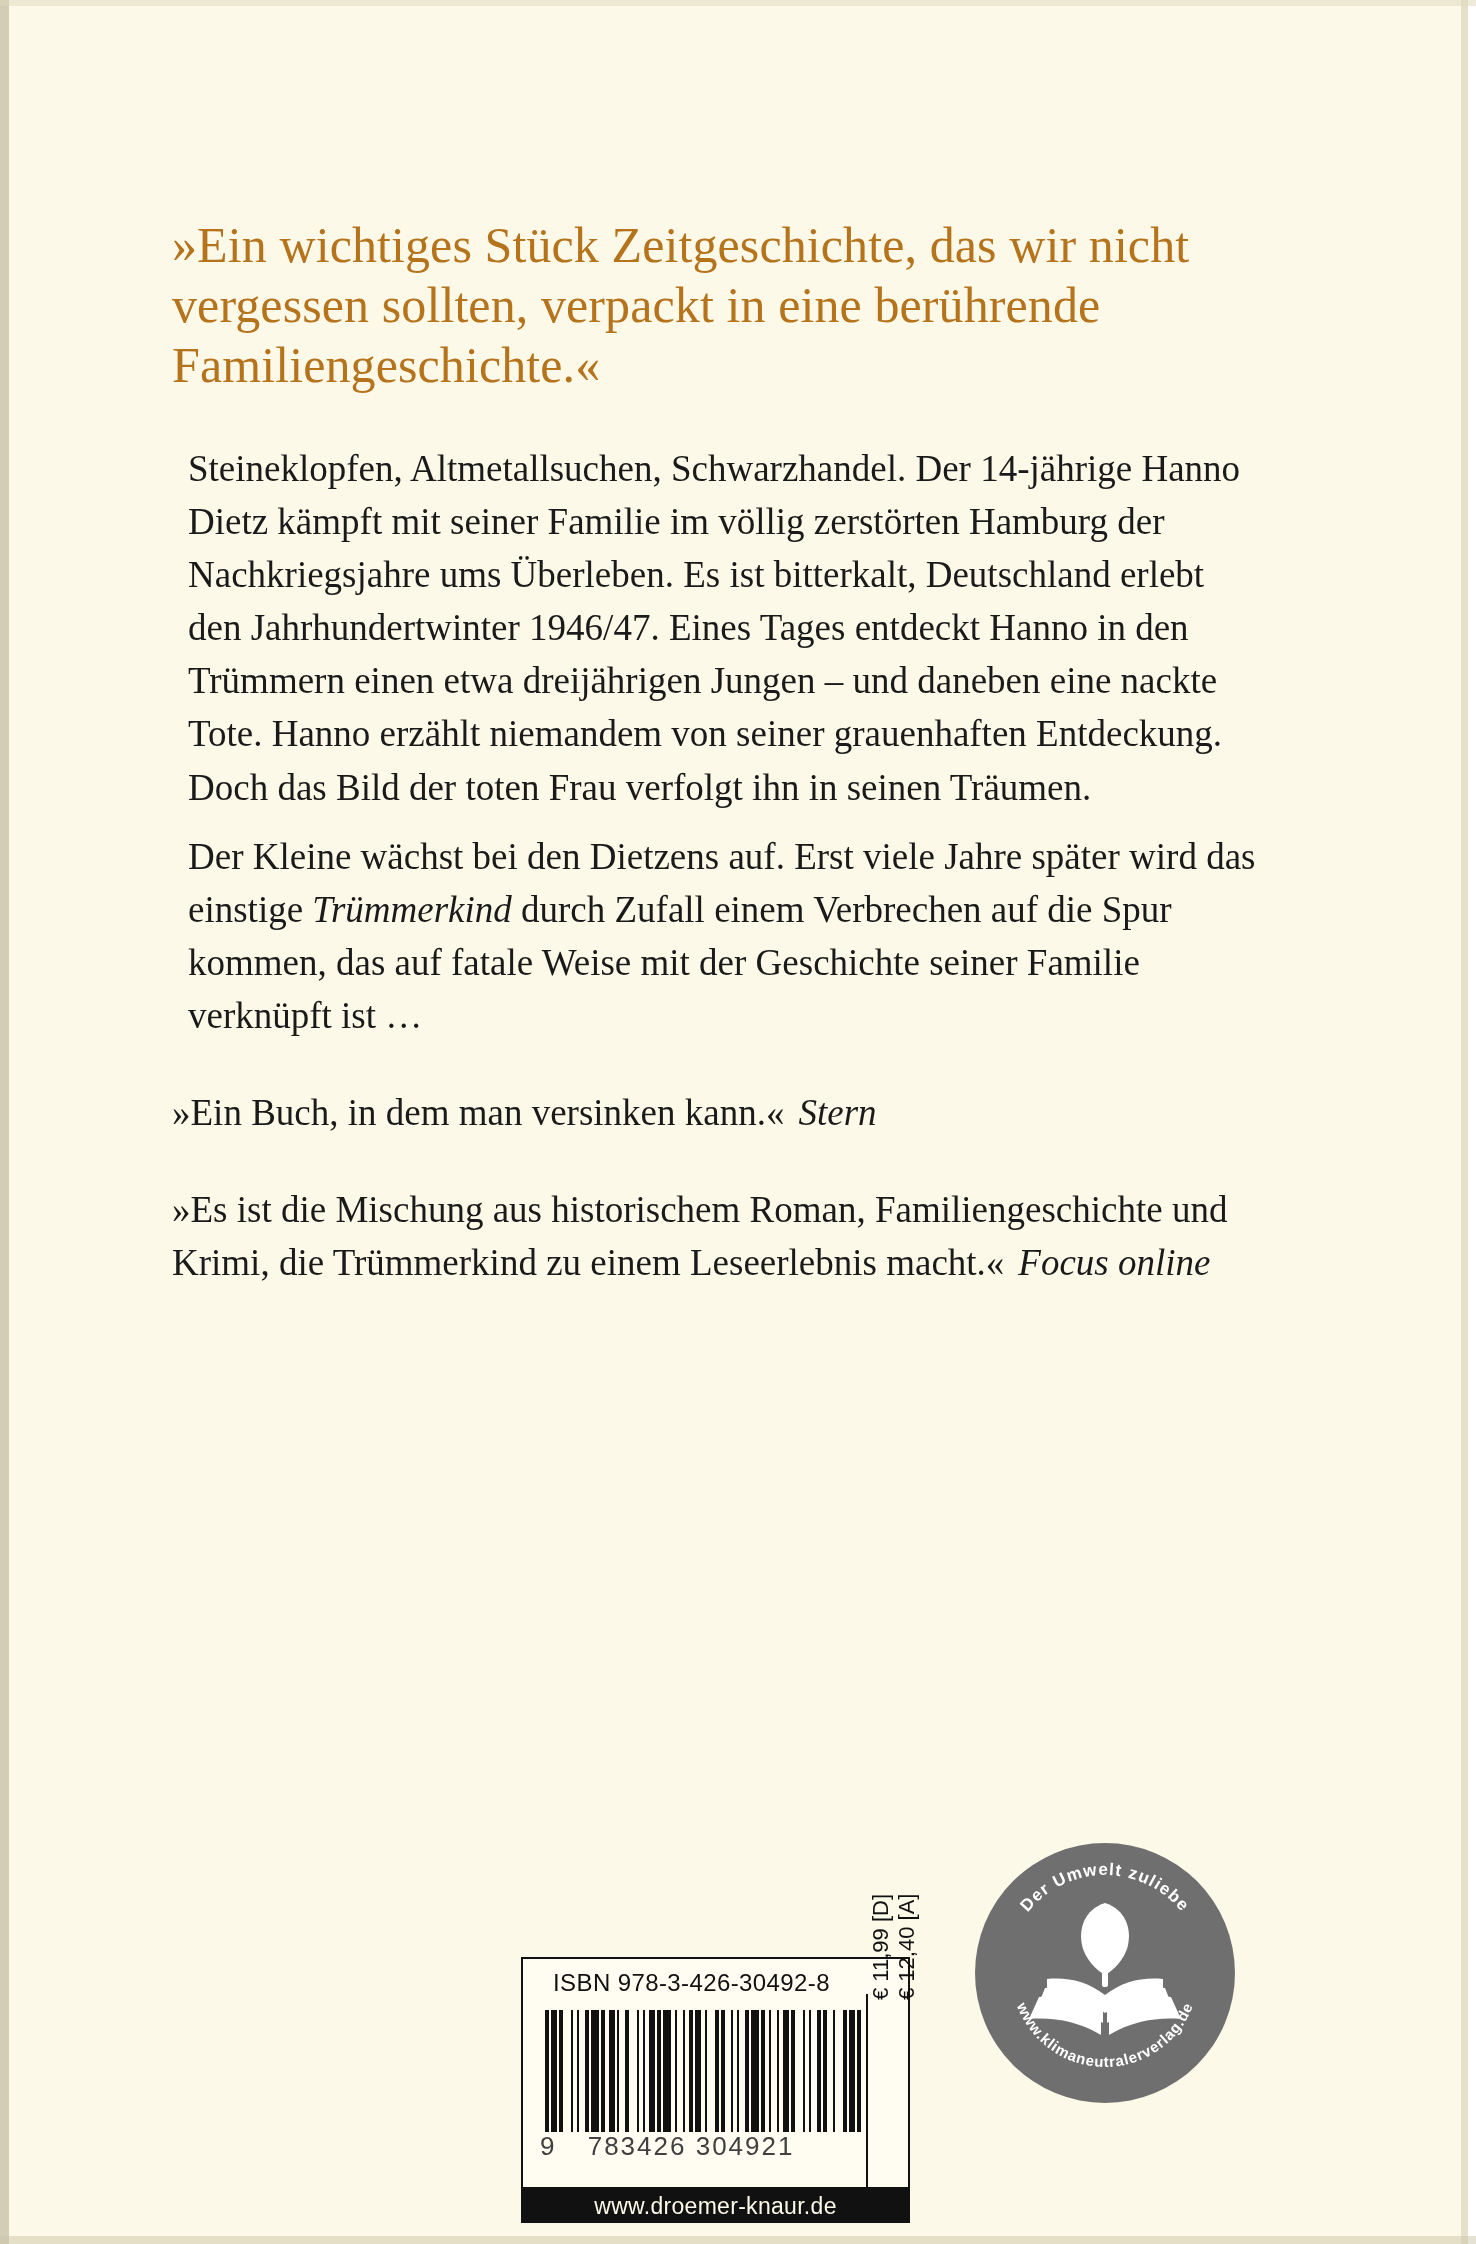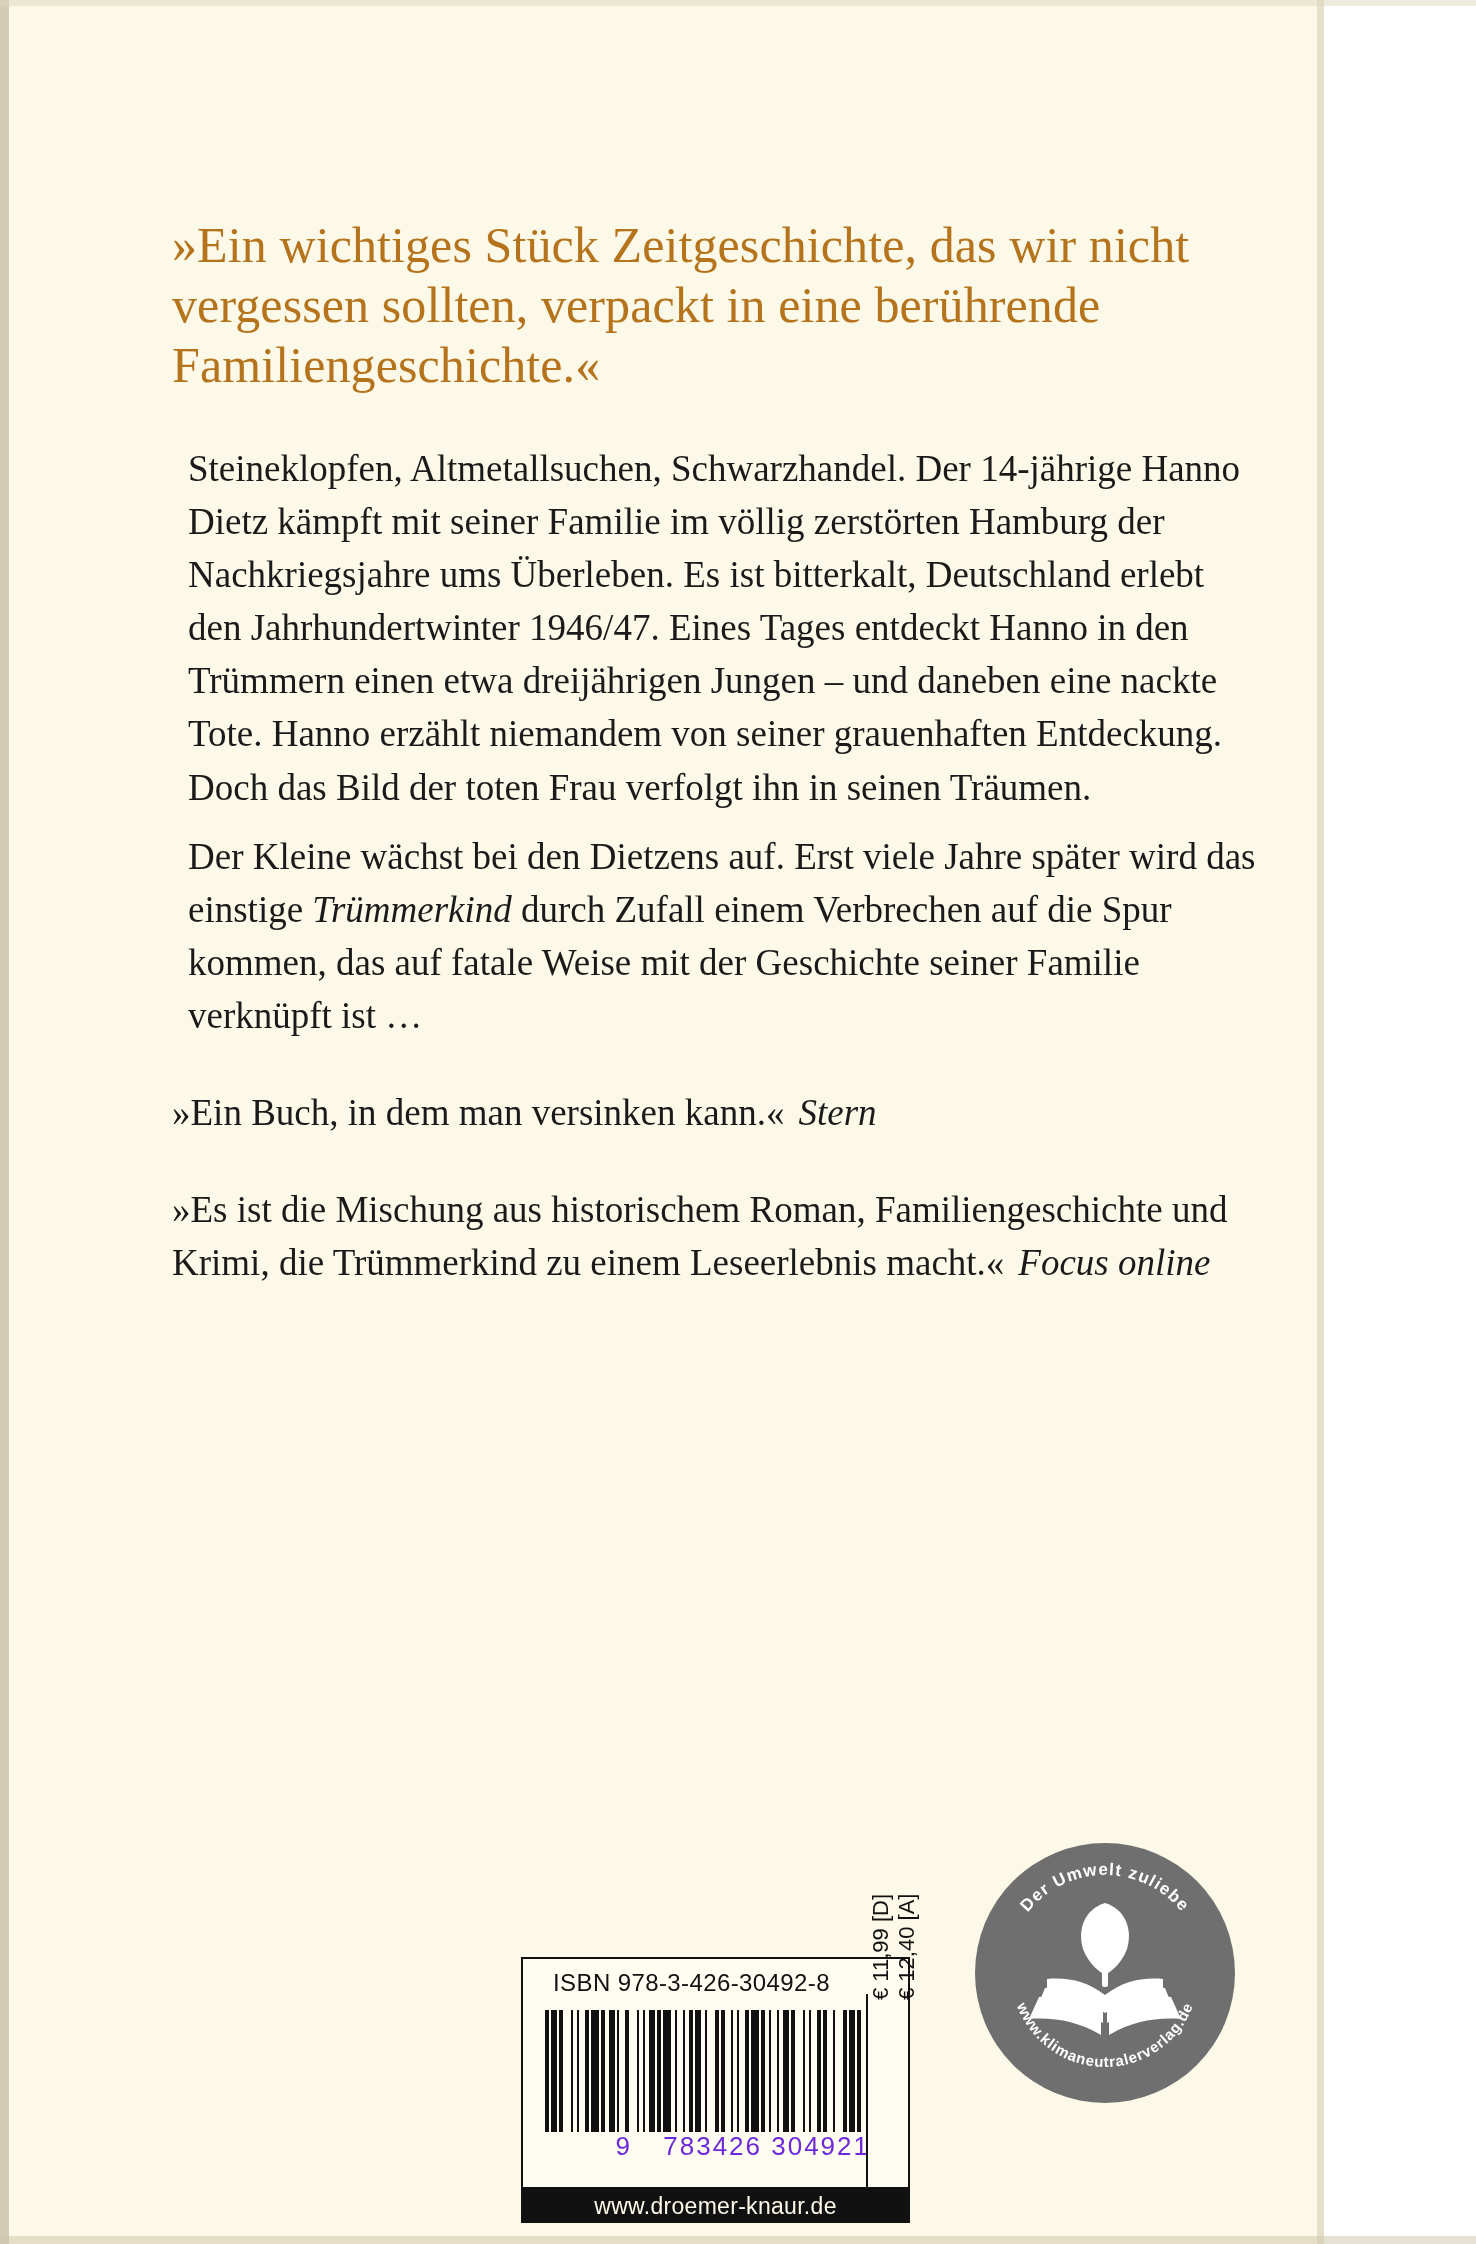--- a/index.html
+++ b/index.html
@@ -10,21 +10,21 @@
   body {
     width: 1476px;
     height: 2244px;
     font-family: "Liberation Serif", serif;
     overflow: hidden;
   }
   .page {
     position: absolute;
     left: 0;
     top: 0;
-    width: 1324px;
+    width: 1468px;
     height: 2244px;
     background: #fdf9e8;
     box-sizing: border-box;
     padding-left: 37px;
   }
   .edge-left {
     position: absolute;
     left: 0; top: 0;
     width: 9px; height: 2244px;
     background: #b1a98c;
@@ -128,23 +128,22 @@
     height: 100%;
     background: #111;
   }
   .bar-digits {
     position: absolute;
     left: 540px;
     top: 2131px;
     width: 330px;
     font-family: "Liberation Sans", sans-serif;
     font-size: 26px;
-    color: #6d28d9;
+    color: #404040;
     letter-spacing: 2px;
-    text-align: right;
   }
   .price-box {
     position: absolute;
     left: 866px;
     top: 1994px;
     width: 44px;
     height: 195px;
     border-left: 2px solid #111;
     box-sizing: border-box;
   }

